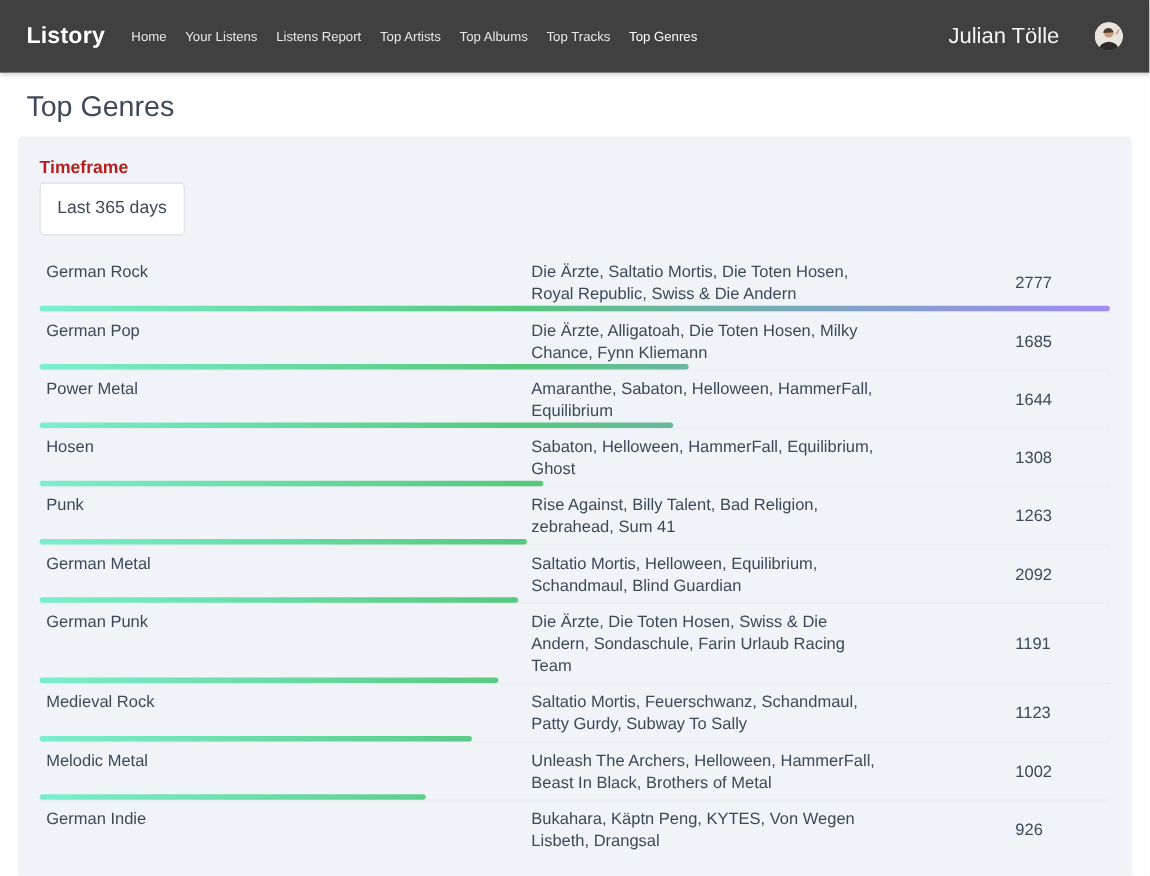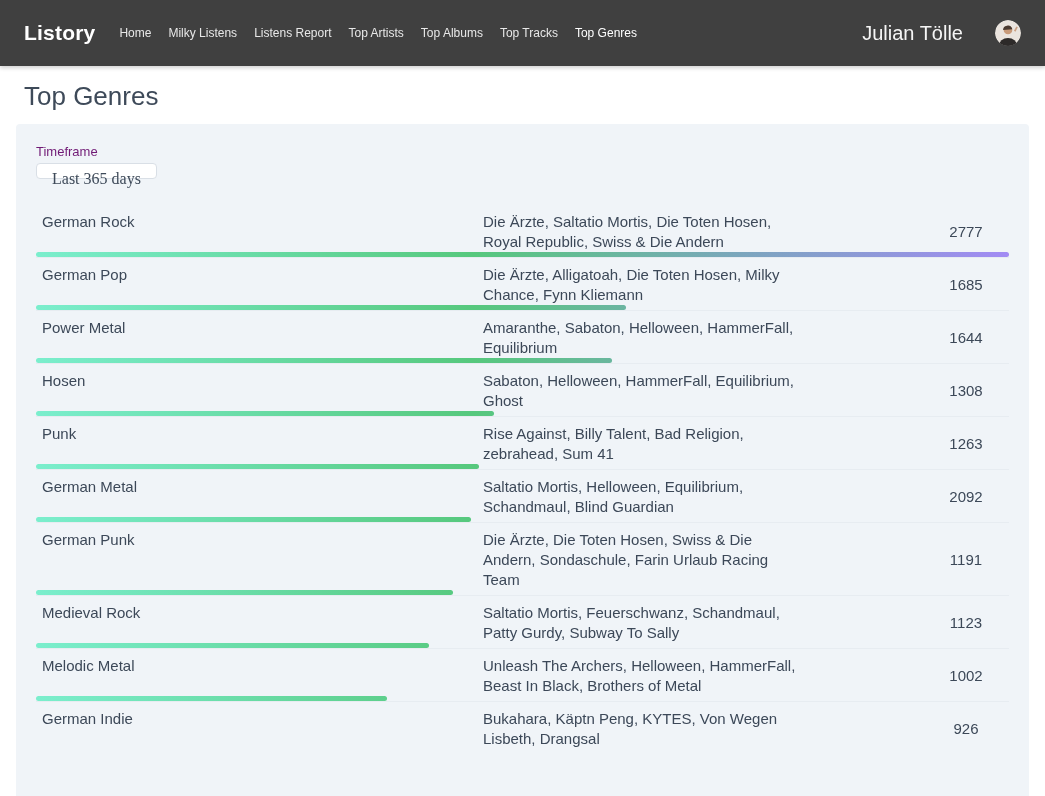--- a/index.html
+++ b/index.html
@@ -67,50 +67,51 @@
 
   .card {
     background: #f0f4f8;
     border-radius: 4px;
     padding: 20px 20px 0;
     min-height: 700px;
   }
 
   .timeframe-block { margin-bottom: 17px; }
   .timeframe-label {
-    font-size: 13px;
-    color: #701a75;
+    font-size: 16px;
+    color: #b91c1c;
     margin-bottom: 4px;
     display: block;
+    font-weight: bold;
   }
   .timeframe-btn {
-    font-family: Liberation Serif, serif;
+    font-family: Liberation Sans, sans-serif;
     font-size: 16px;
     color: #3e4a59;
     background: #ffffff;
     border: 1px solid #d9dfe6;
     border-radius: 4px;
     padding: 6px 15px;
-    height: 16px;
+    height: 48px;
     cursor: pointer;
   }
 
   
   .genres-table { width: 100%; }
   .genre-row { width: 100%; }
   .row-grid {
     display: grid;
     grid-template-columns: 447px 331px 1fr;
     padding-top: 7px;
     min-height: 47px;
   }
   .cell { font-size: 15px; line-height: 20px; color: #3c4858; }
   .cell.genre { font-weight: 400; padding-left: 6px; padding-right: 10px; }
   .cell.artists { padding-right: 12px; }
-  .cell.count { padding-left: 109px; align-self: center; text-align: center; }
+  .cell.count { padding-left: 109px; align-self: center; }
 
   .bar-track {
     width: 100%;
     height: 6px;
     border-bottom: 1px solid #e7ecf1;
     position: relative;
   }
   .bar-fill {
     height: 5px;
     border-radius: 3px;
@@ -118,21 +119,21 @@
     background-position: left center;
   }
 </style>
 </head>
 <body>
 
 <nav class="navbar">
   <span class="brand">Listory</span>
   <div class="nav-links">
       <a class="nav-link">Home</a>
-      <a class="nav-link">Milky Listens</a>
+      <a class="nav-link">Your Listens</a>
       <a class="nav-link">Listens Report</a>
       <a class="nav-link">Top Artists</a>
       <a class="nav-link">Top Albums</a>
       <a class="nav-link">Top Tracks</a>
       <a class="nav-link active">Top Genres</a>
     </div>
   <div class="nav-spacer"></div>
   <span class="username">Julian Tölle</span>
   <span class="avatar">
     <svg viewBox="0 0 24 24" width="26" height="26" aria-hidden="true">

